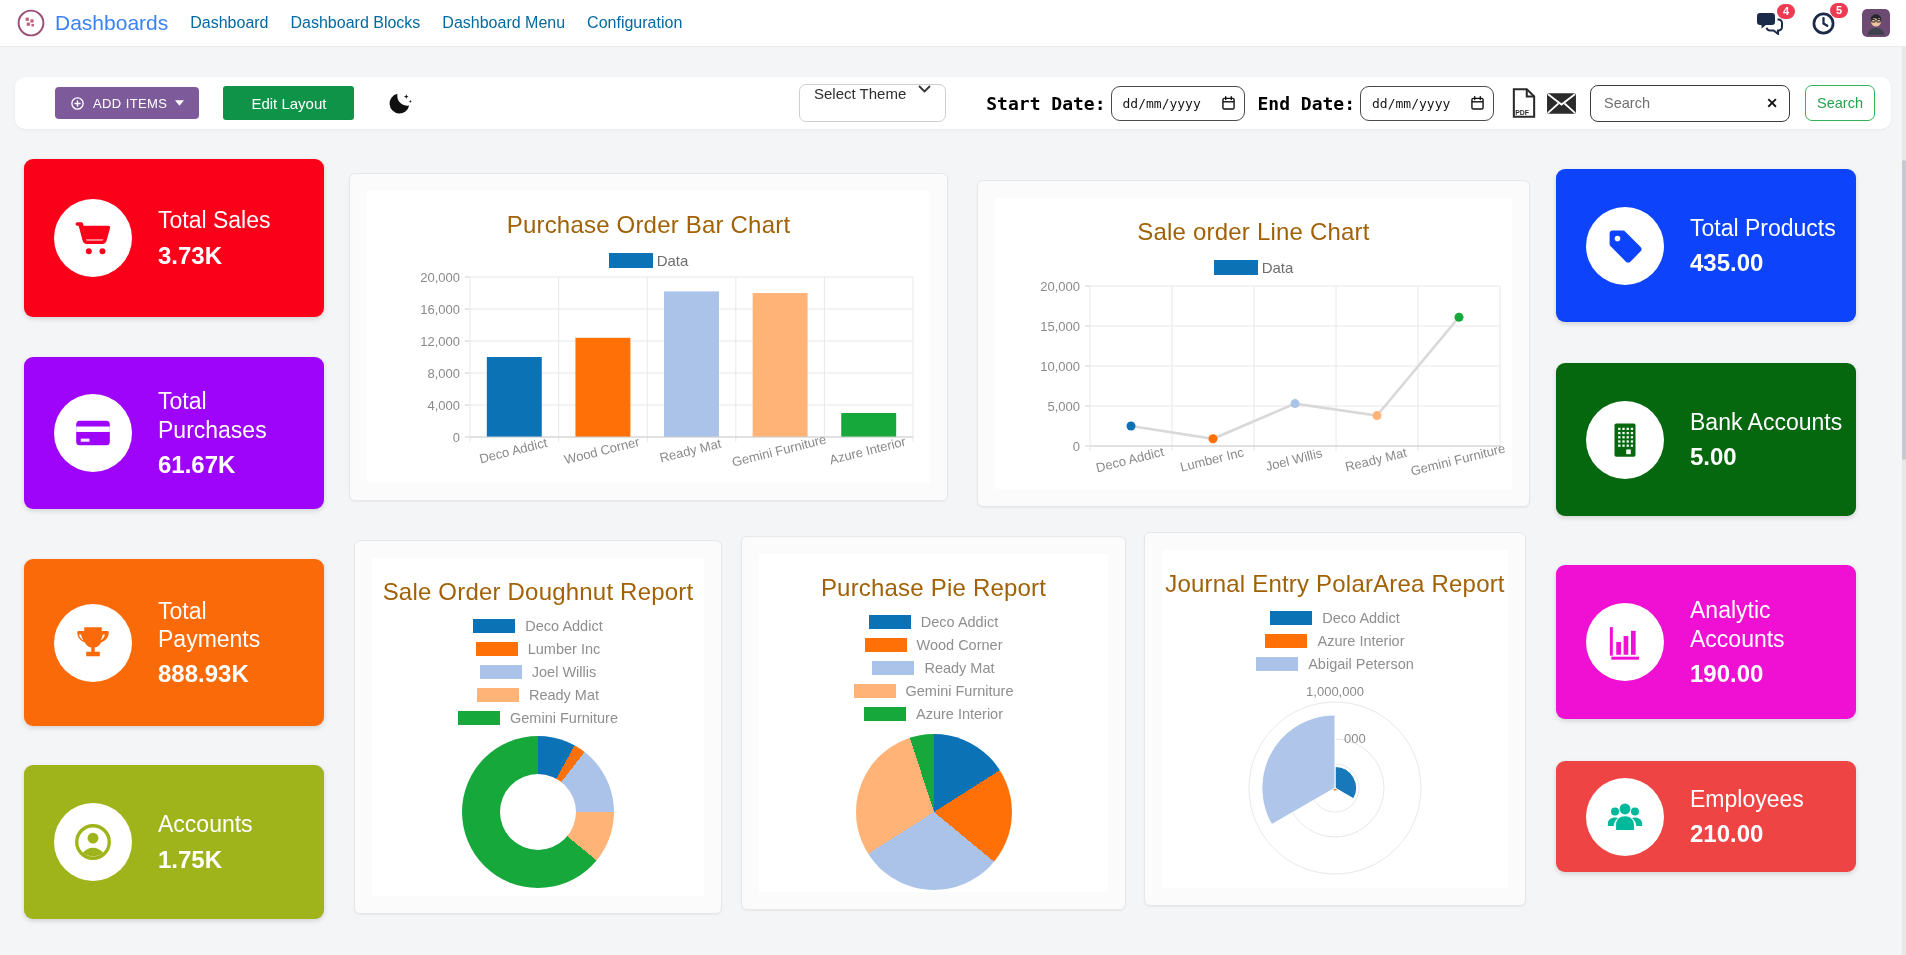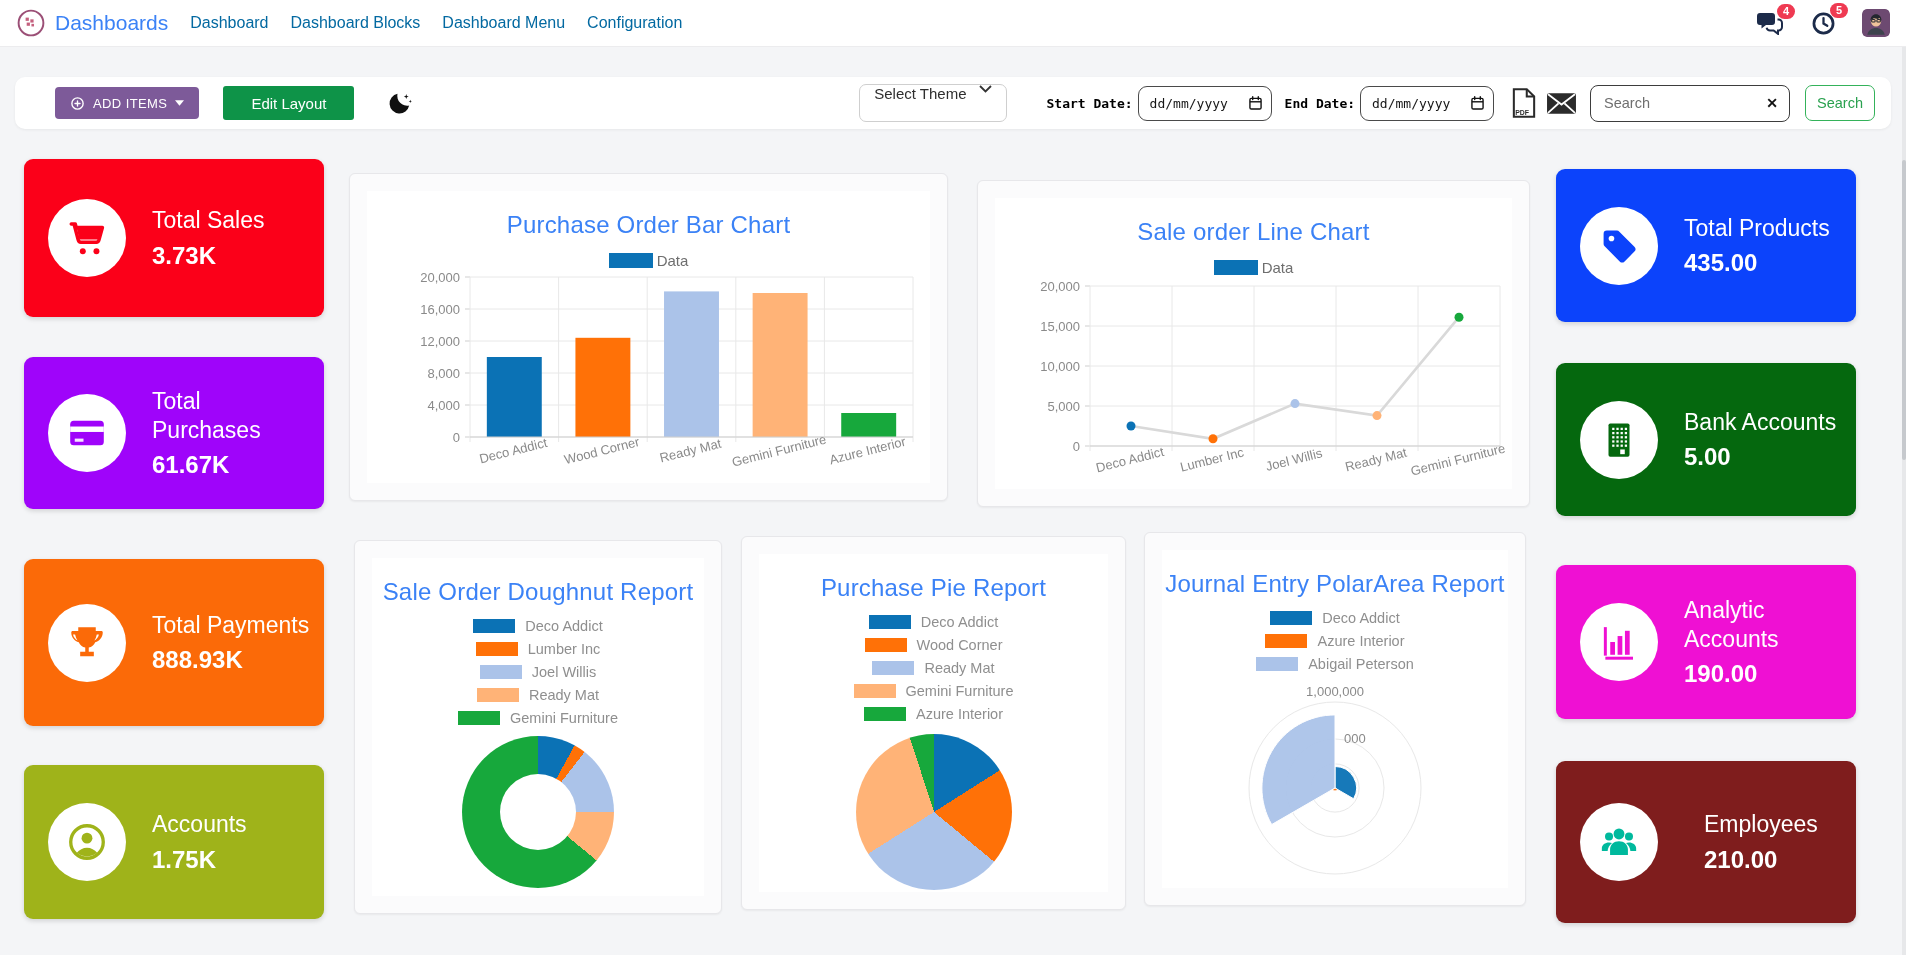--- a/index.html
+++ b/index.html
@@ -16,43 +16,43 @@
   .badge{position:absolute;top:-8px;right:-12px;background:#ef3a52;color:#fff;border-radius:10px;font-size:11px;font-weight:700;padding:1px 5px;min-width:8px;text-align:center;line-height:13px;}
   .avatar{width:28px;height:28px;border-radius:5px;margin-left:26px;overflow:hidden;cursor:pointer;}
 
   
   .toolbar{position:absolute;left:15px;right:15px;top:77px;height:52px;background:#fff;border-radius:10px;box-shadow:0 1px 3px rgba(0,0,0,.06);display:flex;align-items:center;padding:0 16px;box-sizing:border-box;}
   .btn-add{background:#7d5a99;color:#fff;border:none;border-radius:4px;height:32px;padding:0 15px;font-size:13px;letter-spacing:.4px;display:flex;align-items:center;gap:8px;margin-left:24px;cursor:pointer;font-family:inherit;}
   .btn-edit{background:#0e9348;color:#fff;border:none;border-radius:3px;height:34px;padding:0 28px;font-size:15px;margin-left:24px;cursor:pointer;font-family:inherit;}
   .moon{margin-left:32px;cursor:pointer;display:flex;align-items:center;}
   .select-theme{display:flex;gap:12px;border:1px solid #cfcfcf;border-radius:7px;height:36px;padding:0 14px;font-size:15px;color:#2e2e2e;background:#fff;margin-right:40px;cursor:pointer;}
   .dgroup{display:flex;align-items:center;}
-  .dlabel{font-family:"DejaVu Sans Mono",monospace;font-size:13px;color:#000;font-weight:700;margin-right:5px;}
+  .dlabel{font-family:"DejaVu Sans Mono",monospace;font-size:18px;color:#000;font-weight:700;margin-right:5px;}
   .dinput{display:flex;align-items:center;justify-content:space-between;width:134px;height:35px;border:1.6px solid #4a4a4a;border-radius:9px;padding:0 9px;box-sizing:border-box;margin-right:13px;background:#fff;}
   .dinput input{border:none;outline:none;width:92px;font-family:"DejaVu Sans Mono",monospace;font-size:13px;color:#0f172a;background:transparent;}
   .dinput input::placeholder{color:#161616;opacity:1;}
   .tool-ic{margin:0 5px;cursor:pointer;display:flex;align-items:center;}
   .search-box{display:flex;align-items:center;width:200px;height:37px;border:1.6px solid #3d3d3d;border-radius:8px;padding:0 11px;box-sizing:border-box;background:#fff;margin-left:8px;}
   .search-box input{flex:1;border:none;outline:none;font-size:14.5px;color:#333;background:transparent;font-family:inherit;min-width:0;}
   .search-box input::placeholder{color:#6f6f6f;opacity:1;}
   .clear-x{font-size:14px;color:#111;font-weight:700;cursor:pointer;margin-left:6px;}
   .btn-search{margin-left:15px;height:36px;padding:0 11px;background:#fff;border:1px solid #34b25a;color:#2aa14f;font-size:14.5px;border-radius:7px;cursor:pointer;font-family:inherit;}
 
   
-  .kpi{position:absolute;width:300px;border-radius:9px;color:#fff;display:flex;align-items:center;padding-left:24px;box-sizing:border-box;box-shadow:0 2px 5px rgba(0,0,0,.14);cursor:pointer;}
+  .kpi{position:absolute;width:300px;border-radius:9px;color:#fff;display:flex;align-items:center;padding-left:30px;box-sizing:border-box;box-shadow:0 2px 5px rgba(0,0,0,.14);cursor:pointer;}
   .kpi-ic{width:78px;height:78px;background:#fff;border-radius:50%;display:flex;align-items:center;justify-content:center;flex:0 0 78px;}
   .kpi-ic svg{width:42px;height:42px;}
   .kpi-tx{margin-left:26px;padding-right:10px;}
   .kpi-label{font-size:23px;line-height:1.22;font-weight:400;}
   .kpi-value{font-size:24px;font-weight:700;margin-top:7px;}
 
   
   .ccard{position:absolute;background:#fbfbfc;border:1px solid #e7e7ea;border-radius:6px;box-shadow:0 1px 2px rgba(0,0,0,.05);}
   .cinner{position:absolute;inset:17px;background:#fff;display:flex;flex-direction:column;align-items:center;overflow:hidden;}
-  .ctitle{font-size:24px;color:#3b82f6;margin-top:20px;font-weight:500;letter-spacing:.2px;white-space:nowrap;}
+  .ctitle{font-size:24px;color:#a16207;margin-top:20px;font-weight:500;letter-spacing:.2px;white-space:nowrap;}
   .slegend{display:flex;align-items:center;gap:4px;margin-top:13px;}
   .sw{width:44px;height:15px;display:inline-block;}
   .lt{font-size:15px;color:#6e6e6e;}
   .lg-col{margin-top:12px;display:flex;flex-direction:column;gap:7px;align-items:center;}
   .lg-row{display:flex;align-items:center;gap:10px;cursor:pointer;}
   .sw2{width:42px;height:14px;display:inline-block;}
   .lt2{font-size:14.5px;color:#8f8f8f;}
   .tick{font-size:13px;fill:#8a8a8a;}
   .xlab{font-size:13px;fill:#8a8a8a;}
   .donut{width:152px;height:152px;border-radius:50%;position:relative;margin-top:10px;}
@@ -474,21 +474,21 @@
           <rect x="11.2" y="8.6" width="2.7" height="10.7"></rect>
           <rect x="15.4" y="5.6" width="2.7" height="13.7"></rect>
           <rect x="4.2" y="20.4" width="15.8" height="1.7"></rect>
         </svg>
       </div>
       <div class="kpi-tx">
         <div class="kpi-label">Analytic Accounts</div>
         <div class="kpi-value">190.00</div>
       </div>
     </div>
-    <div class="kpi" style="left: 1556px; top: 761px; height: 162px; background: #7f1d1d; gap: 20px;">
+    <div class="kpi" style="left: 1556px; top: 761px; height: 111px; background: #ef4444;">
       <div class="kpi-ic" style="color: rgb(0, 185, 157);">
         <svg viewBox="0 0 24 24" fill="currentColor">
           <circle cx="6.3" cy="8.8" r="2.3"></circle>
           <circle cx="17.7" cy="8.8" r="2.3"></circle>
           <circle cx="12" cy="7.4" r="3.1"></circle>
           <path d="M12 11.5c2.9 0 5.1 2 5.1 4.7v3.2H6.9v-3.2c0-2.7 2.2-4.7 5.1-4.7z"></path>
           <path d="M6.3 12.3c.6 0 1.2.1 1.7.3a6.7 6.7 0 0 0-2.5 4.6H2.2v-1.7c0-1.8 1.9-3.2 4.1-3.2z"></path>
           <path d="M17.7 12.3c2.2 0 4.1 1.4 4.1 3.2v1.7h-3.3a6.7 6.7 0 0 0-2.5-4.6c.5-.2 1.1-.3 1.7-.3z"></path>
         </svg>
       </div>

